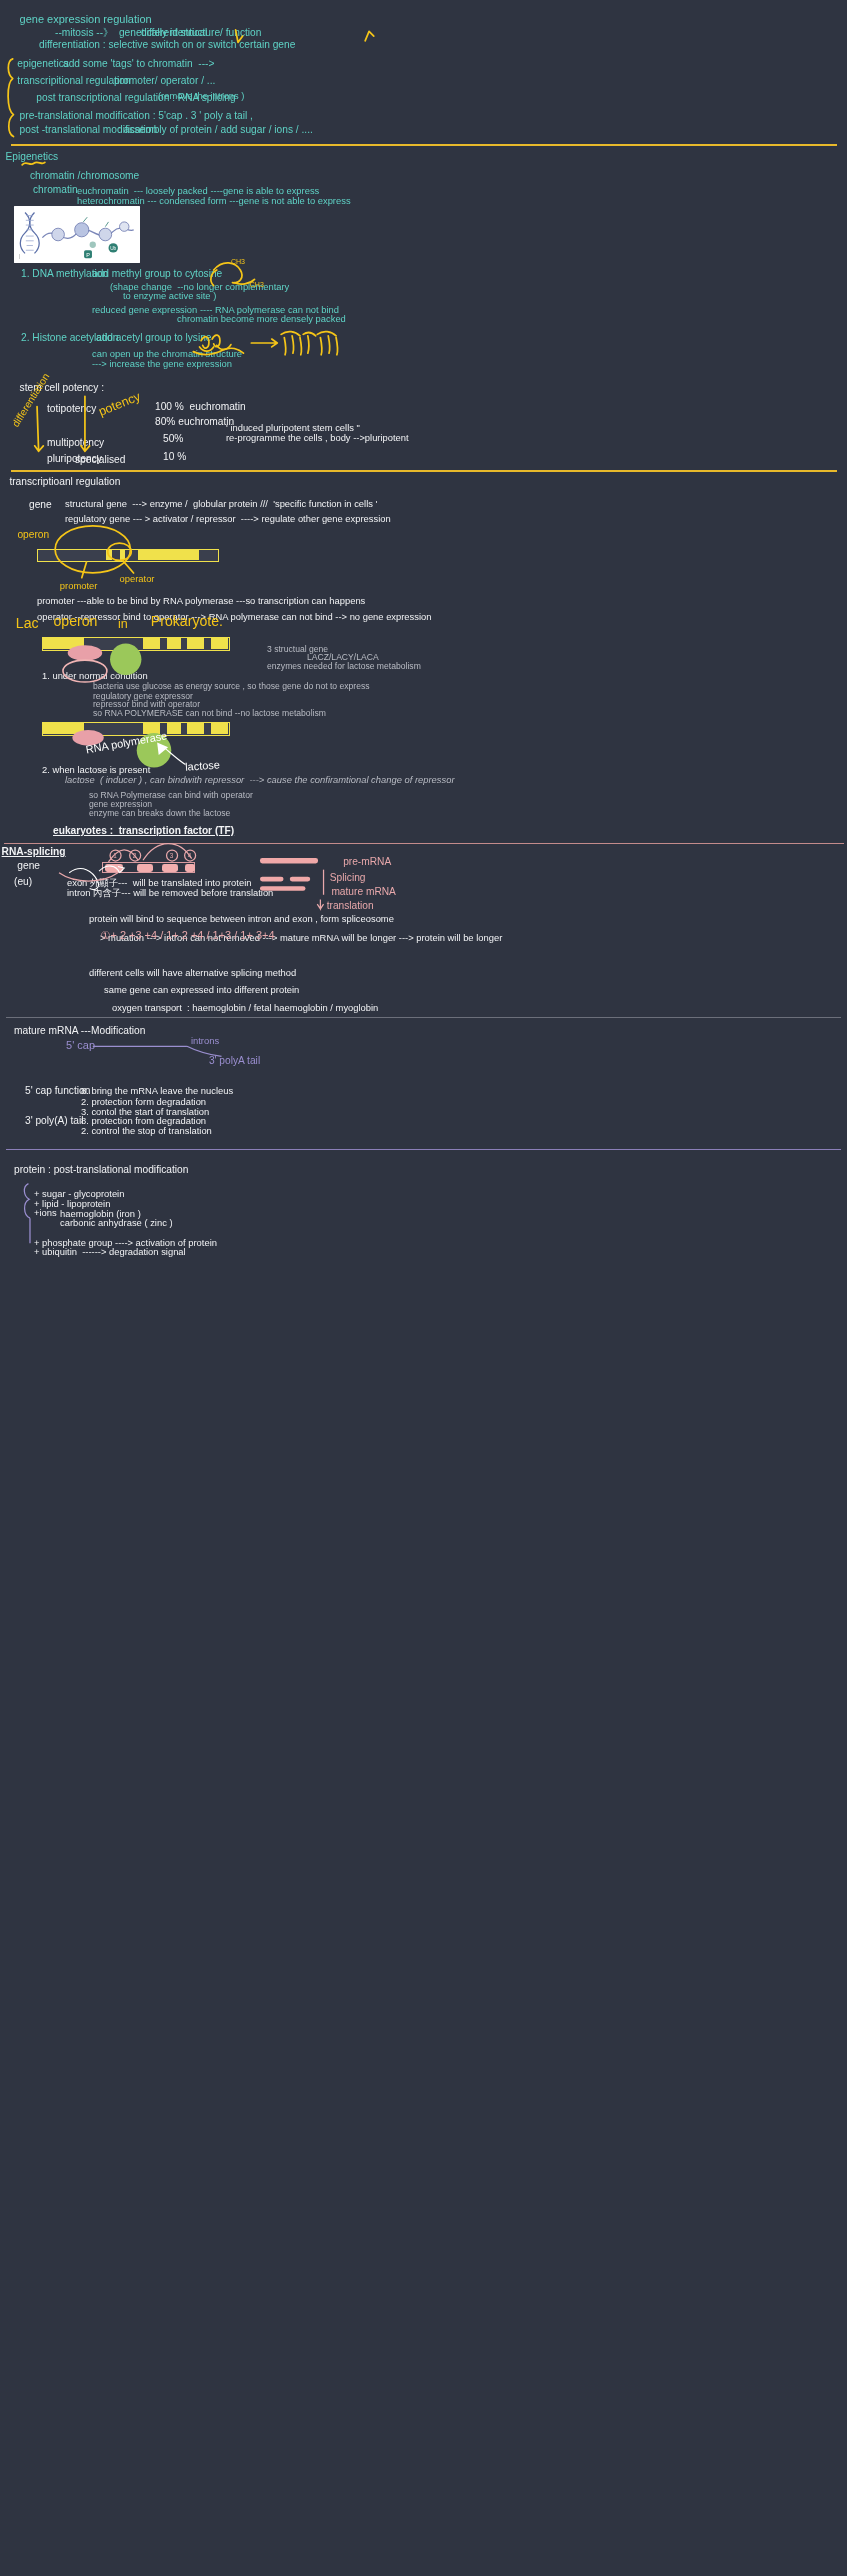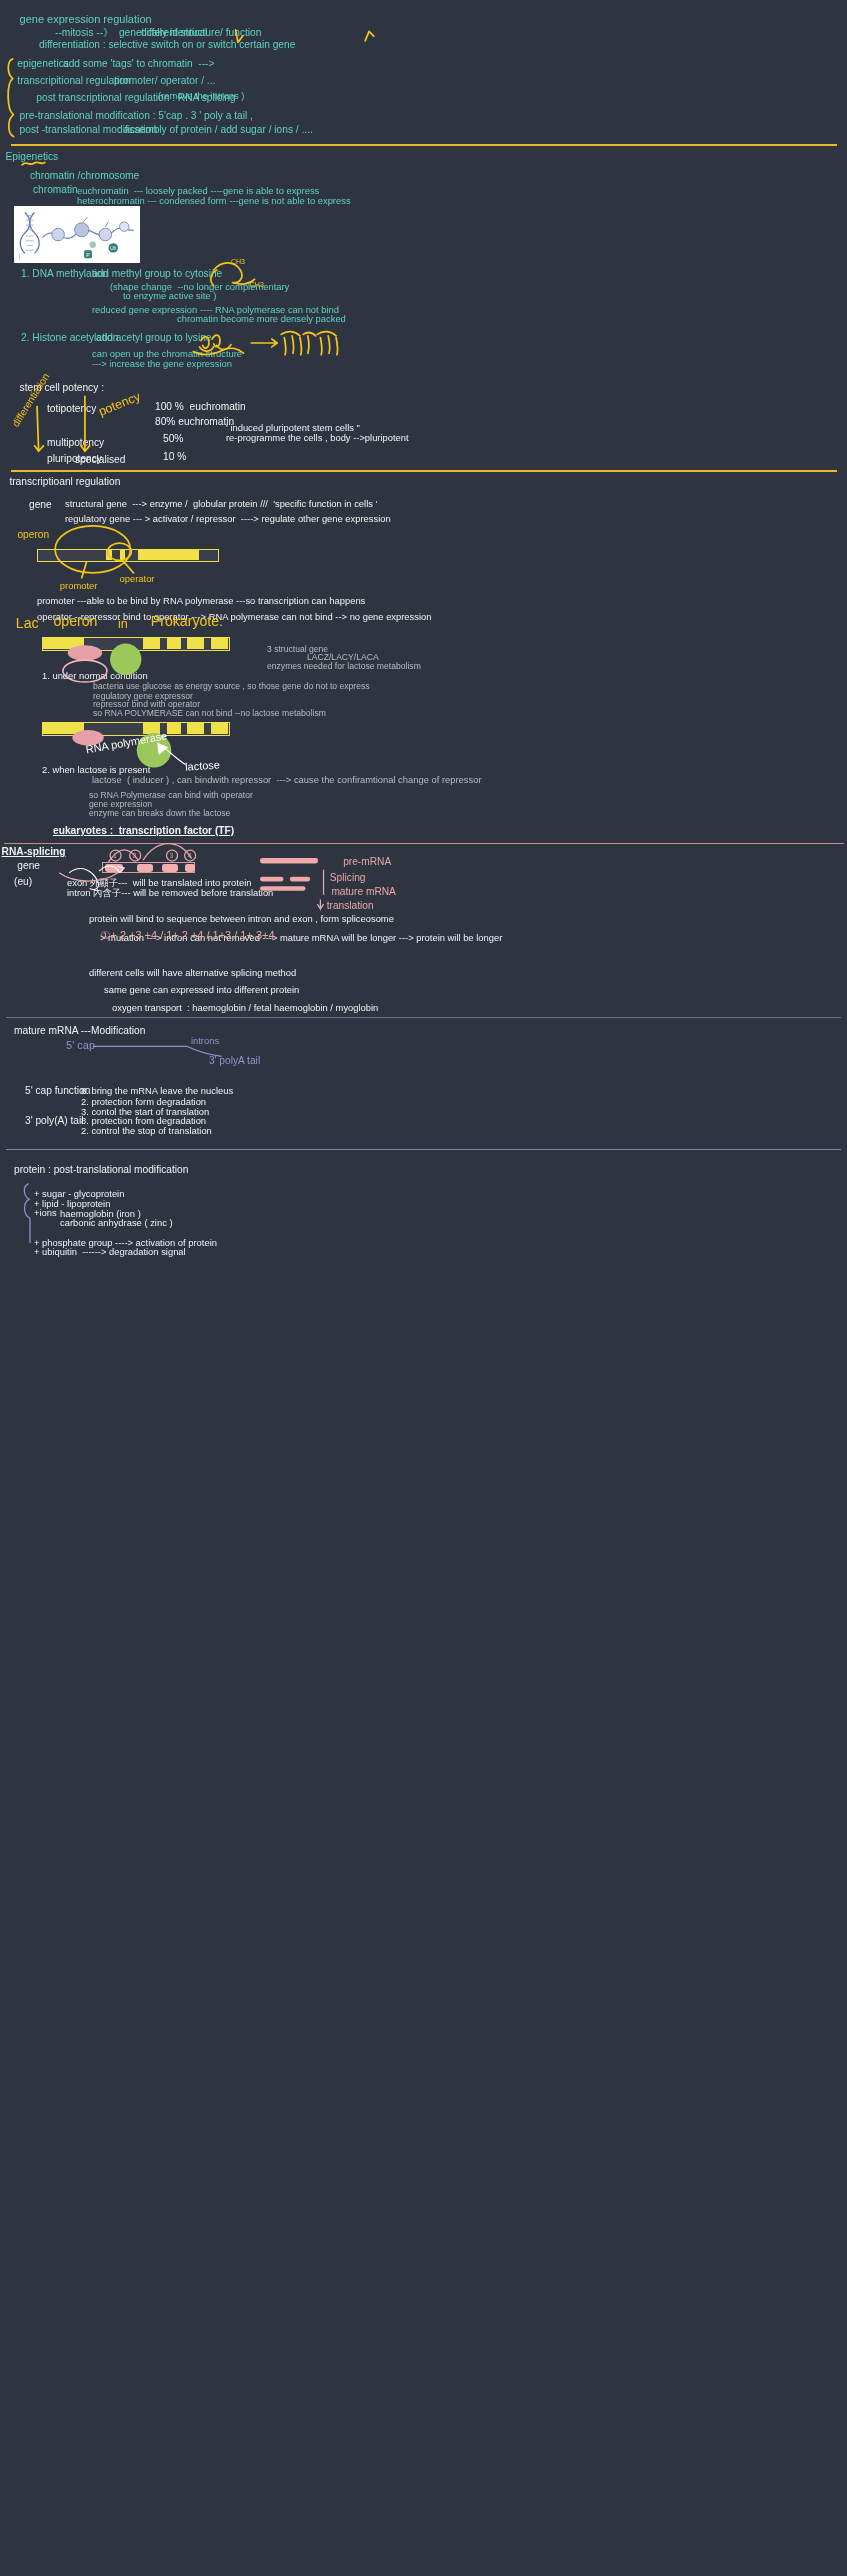--- a/index.html
+++ b/index.html
@@ -173,21 +173,21 @@
 
   <div class="bar" style="left:42px; top:722px; width:188px; height:14px;">
     <div class="seg" style="left:0;    top:0; width:41px; height:11px; background:#f0e14b;"></div>
     <div class="seg" style="left:100px;top:0; width:17.3px; height:11px; background:#f0e14b;"></div>
     <div class="seg" style="left:124px;top:0; width:14px; height:11px; background:#f0e14b;"></div>
     <div class="seg" style="left:144px;top:0; width:17.3px; height:11px; background:#f0e14b;"></div>
     <div class="seg" style="left:168px;top:0; width:17.3px; height:11px; background:#f0e14b;"></div>
   </div>
 
   <div class="t white s12" style="left:42px;  top:764px;">2. when lactose is present</div>
-  <div class="t grey s12" style="left:92px; top:774px;">lactose  ( inducer ) , can bindwith repressor  ---&gt; cause the confiramtional change of repressor</div>
+  <div class="t grey s12" style="left:65px; top:774px;font-style:italic;">lactose  ( inducer ) , can bindwith repressor  ---&gt; cause the confiramtional change of repressor</div>
   <div class="t grey s11" style="left:89px; top:790px; font-size:8.6px;">so RNA Polymerase can bind with operator</div>
   <div class="t grey s11" style="left:89px; top:799px; font-size:8.6px;">gene expression</div>
   <div class="t grey s11" style="left:89px; top:808px; font-size:8.6px;">enzyme can breaks down the lactose</div>
 
   <div class="t white s13 bold" style="left:53px; top:825px;">eukaryotes :  transcription factor (TF)</div>
 
   <div class="rule pink-rule" style="left:3.9px; top:843px; width:840px;"></div>
 
   <div class="t white s13 bold" style="left:1.6px; top:846px;">RNA-splicing</div>
   <div class="t white s13" style="left:17.3px; top:860px;">gene</div>

